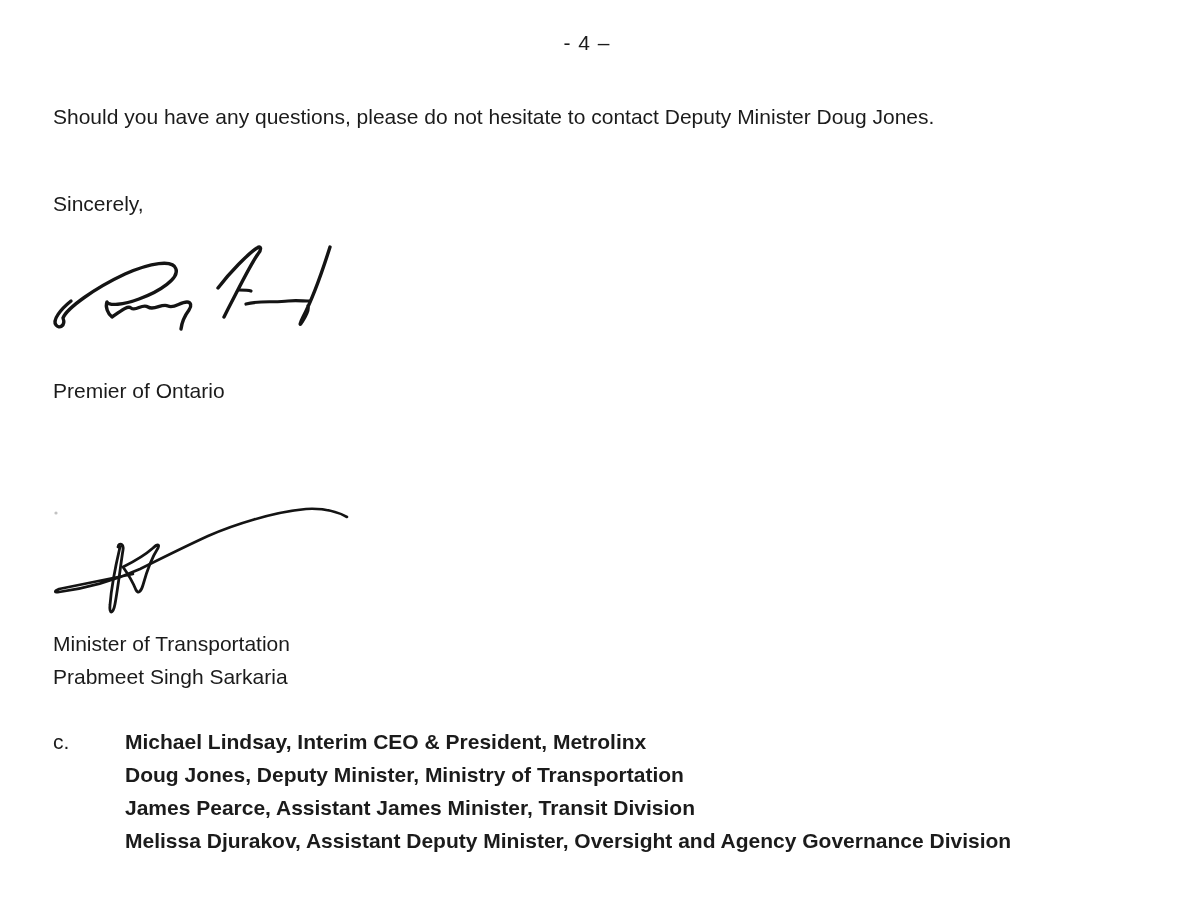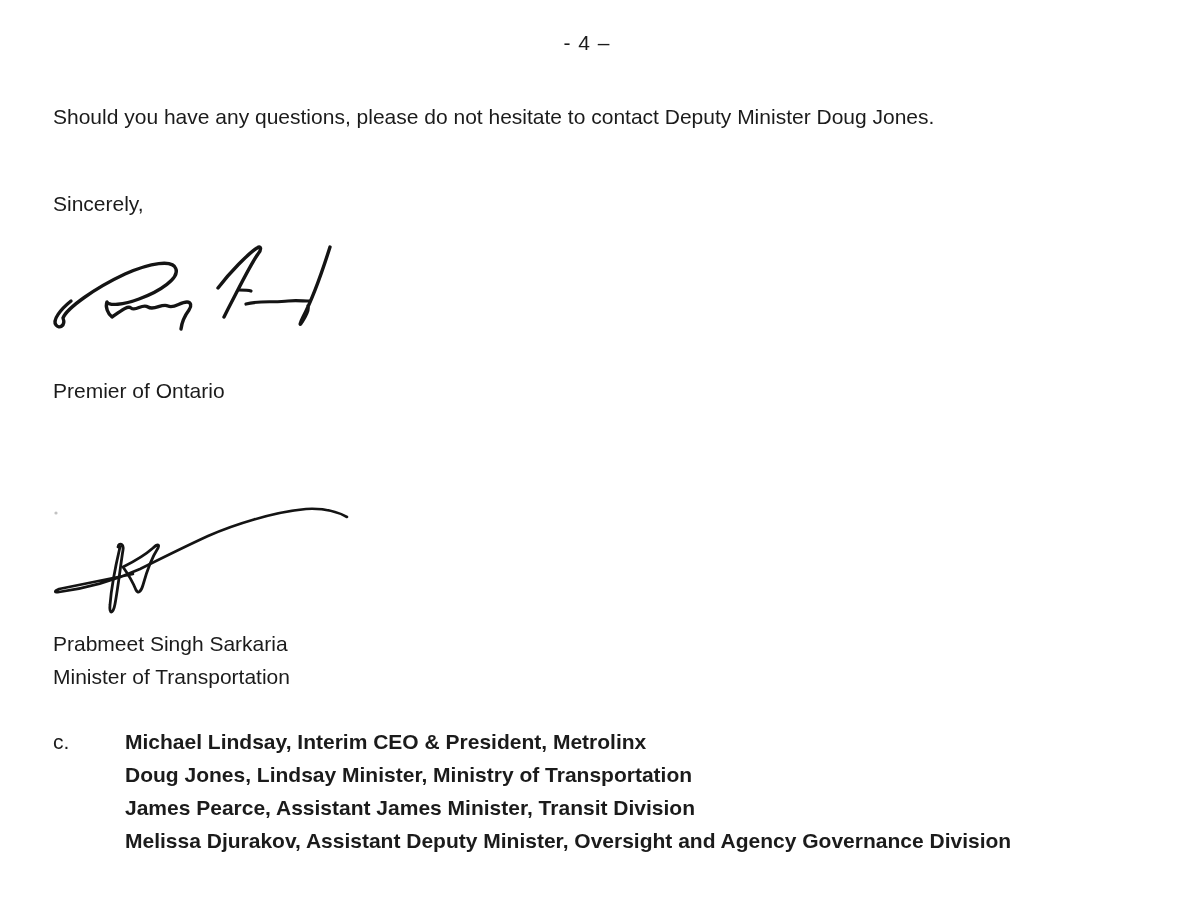--- a/index.html
+++ b/index.html
@@ -126,25 +126,25 @@
   <path class="ink" stroke-width="2.8" d="
     M 75 67
     C 80 74, 86 85, 88 90
     C 90 94, 93 92, 95 85
     C 98 74, 103 59, 110 48
     C 112 44, 109 44, 105 48
     C 96 56, 83 63, 75 67"></path>
 </svg>
 
 <div class="abs sig-block sig-block-2">
+  <div>Minister of Transportation</div>
   <div>Prabmeet Singh Sarkaria</div>
-  <div>Minister of Transportation</div>
 </div>
 
 <div class="abs cc-block">
   <div class="cc-label">c.</div>
   <div class="cc-list">
     <div>Michael Lindsay, Interim CEO &amp; President, Metrolinx</div>
-    <div>Doug Jones, Lindsay Minister, Ministry of Transportation</div>
+    <div>Doug Jones, Deputy Minister, Ministry of Transportation</div>
     <div>James Pearce, Assistant James Minister, Transit Division</div>
     <div>Melissa Djurakov, Assistant Deputy Minister, Oversight and Agency Governance Division</div>
   </div>
 </div>
 
 </body></html>

